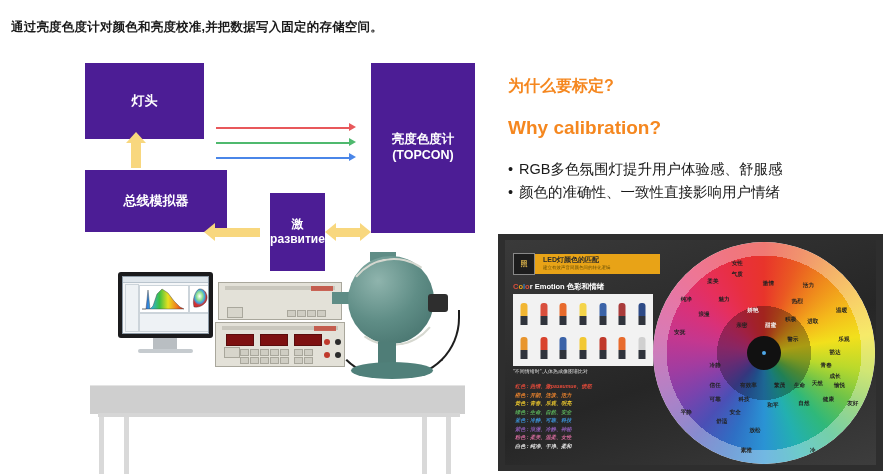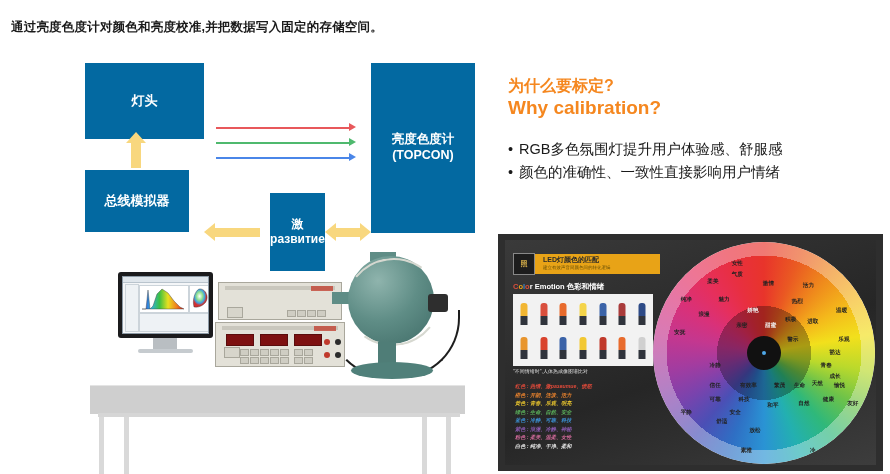--- a/index.html
+++ b/index.html
@@ -5,25 +5,25 @@
   html,body{margin:0;padding:0;background:#ffffff;}
   body{width:890px;height:474px;position:relative;overflow:hidden;
        font-family:"Liberation Sans","DejaVu Sans",sans-serif;color:#111;}
 
   
   .caption{position:absolute;left:11px;top:19px;font-size:12.5px;font-weight:700;
            letter-spacing:.2px;color:#1a1a1a;white-space:nowrap;}
 
   
   .diagram{position:absolute;left:0;top:50px;width:490px;height:185px;}
-  .blk{position:absolute;background:#0369a1;color:#ffffff;display:flex;
+  .blk{position:absolute;background:#4c1d95;color:#ffffff;display:flex;
        align-items:center;justify-content:center;text-align:center;
        font-size:13px;font-weight:700;line-height:1.25;}
   .blk.lamp{left:85px;top:13px;width:119px;height:76px;}
-  .blk.bus{left:85px;top:120px;width:104px;height:62px;}
+  .blk.bus{left:85px;top:120px;width:142px;height:62px;}
   .blk.pc{left:270px;top:143px;width:55px;height:78px;font-size:12px;}
   .blk.meter{left:371px;top:13px;width:104px;height:170px;font-size:12.5px;}
 
   
   .rgbwrap{position:absolute;left:216px;top:70px;width:152px;height:42px;}
   .rgbline{position:absolute;left:0;height:2px;width:135px;}
   .rgbhead{position:absolute;width:0;height:0;border-top:4px solid transparent;
            border-bottom:4px solid transparent;border-left:7px solid;}
   .r1{top:7px;background:#E8585B;} .h1{top:3px;left:133px;border-left-color:#E8585B;}
   .r2{top:22px;background:#4FB96E;} .h2{top:18px;left:133px;border-left-color:#4FB96E;}
@@ -98,21 +98,21 @@
   .sph-neck{position:absolute;left:308px;top:92px;width:18px;height:22px;background:#4f7d77;}
   .sph-base{position:absolute;left:281px;top:112px;width:82px;height:17px;
             background:#50807a;border-radius:50%;}
   .cable{position:absolute;left:258px;top:60px;width:128px;height:66px;
          border:2px solid #1d1d1d;border-radius:0 0 60px 60px;border-top:none;
          border-left-color:transparent;}
 
   
   .rpanel{position:absolute;left:508px;top:76px;width:370px;}
   .h-cn{font-size:16px;font-weight:700;color:#F5871F;line-height:1.25;}
-  .h-en{font-size:19px;font-weight:700;color:#F5871F;line-height:1.25;margin-bottom:18px;}
+  .h-en{font-size:19px;font-weight:700;color:#F5871F;line-height:1.25;margin-bottom:18px;margin-top:20px;}
   .bullets{list-style:none;margin:0;padding:0;}
   .bullets li{font-size:14.5px;color:#1a1a1a;line-height:1.62;white-space:nowrap;}
   .bullets li:before{content:"\2022";color:#1a1a1a;margin-right:6px;}
 
   
   .slide{position:absolute;left:498px;top:234px;width:385px;height:237px;
          background:#2e2e2e;overflow:hidden;}
   .slide-inner{position:absolute;left:7px;top:6px;right:7px;bottom:6px;
                background:linear-gradient(160deg,#3a3a3a 0%,#262626 55%,#3d3d3d 100%);}
   .s-banner{position:absolute;left:30px;top:14px;width:125px;height:20px;background:#E8A317;}

